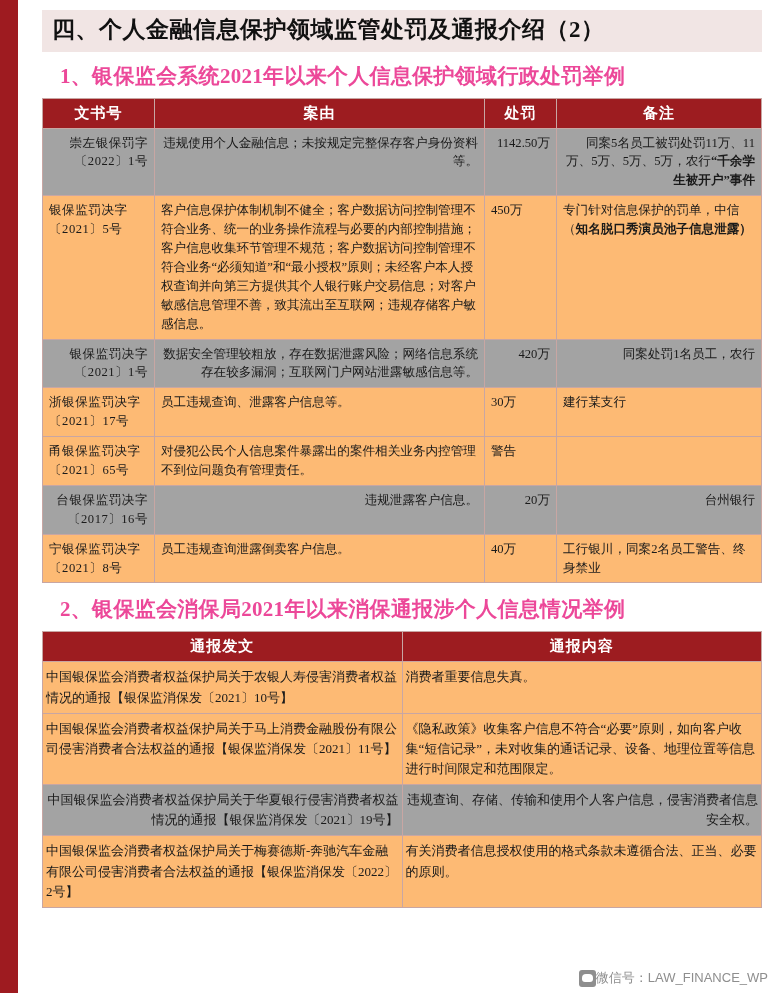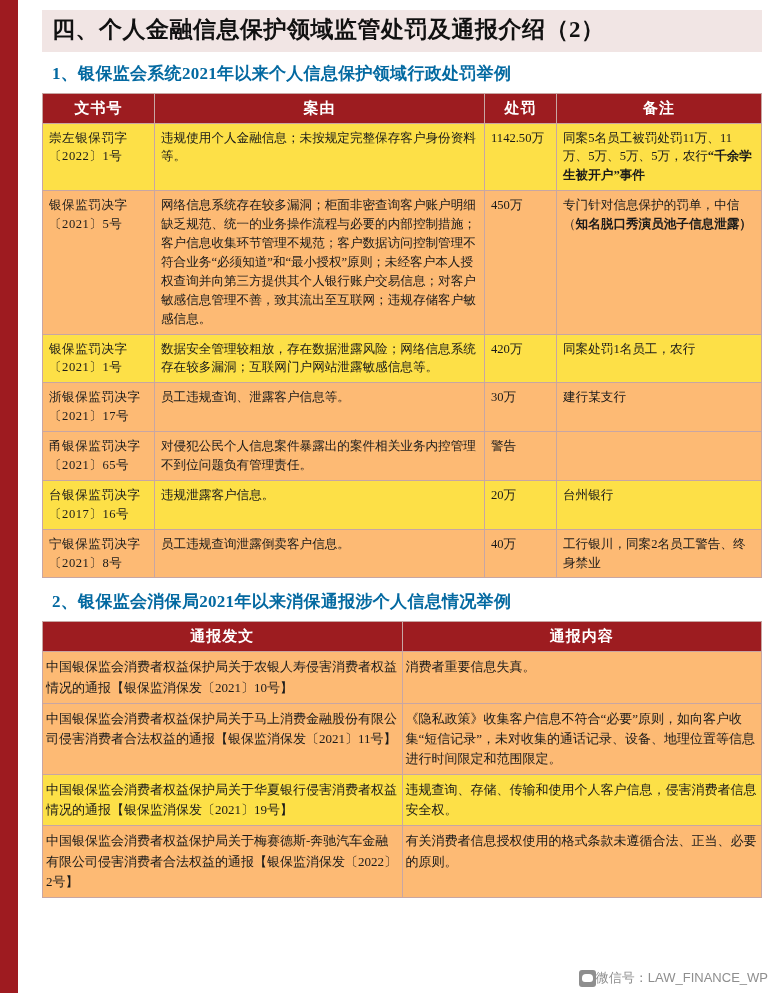--- a/index.html
+++ b/index.html
@@ -46,24 +46,24 @@
     margin-bottom: 10px;
   }
   .title-bar .title {
     font-size: 23px;
     font-weight: bold;
     color: #111111;
     letter-spacing: 0.5px;
     line-height: 1.2;
   }
   .section-head {
-    color: #0369a1;
-    font-size: 17px;
-    font-weight: bold;
-    margin: 4px 0 8px 10px;
+    color: #ec4899;
+    font-size: 21px;
+    font-weight: bold;
+    margin: 4px 0 8px 18px;
     letter-spacing: 0.3px;
   }
   table {
     border-collapse: collapse;
     width: 100%;
     table-layout: fixed;
   }
   table.t1 th, table.t1 td,
   table.t2 th, table.t2 td {
     border: 1px solid #c8a6a3;
@@ -83,21 +83,22 @@
     font-size: 12.6px;
     line-height: 1.5;
     padding: 5px 6px;
   }
   table.t2 td {
     font-size: 13px;
     line-height: 1.55;
     padding: 5px 3px;
   }
   .row-shade td {
-    background: #fde047;
+    background: #a3a3a3;
+    text-align: right;
   }
   .row-plain td {
     background: #fdba74;
   }
   .cell-doc {
     letter-spacing: 0.5px;
   }
   .bold-note {
     font-weight: bold;
   }
@@ -162,21 +163,21 @@
     </thead>
     <tbody>
       <tr class="row-shade">
         <td class="cell-doc">崇左银保罚字〔2022〕1号</td>
         <td>违规使用个人金融信息；未按规定完整保存客户身份资料等。</td>
         <td>1142.50万</td>
         <td><span>同案5名员工被罚处罚11万、11万、5万、5万、5万，农行</span><span class="bold-note">“千余学生被开户”事件</span></td>
       </tr>
       <tr class="row-plain">
         <td class="cell-doc">银保监罚决字〔2021〕5号</td>
-        <td>网络信息系统存在较多漏洞；柜面非密查询客户账户明细缺乏规范、统一的业务操作流程与必要的内部控制措施；客户信息收集环节管理不规范；客户数据访问控制管理不符合业务“必须知道”和“最小授权”原则；未经客户本人授权查询并向第三方提供其个人银行账户交易信息；对客户敏感信息管理不善，致其流出至互联网；违规存储客户敏感信息。</td>
+        <td>客户信息保护体制机制不健全；客户数据访问控制管理不符合业务、统一的业务操作流程与必要的内部控制措施；客户信息收集环节管理不规范；客户数据访问控制管理不符合业务“必须知道”和“最小授权”原则；未经客户本人授权查询并向第三方提供其个人银行账户交易信息；对客户敏感信息管理不善，致其流出至互联网；违规存储客户敏感信息。</td>
         <td>450万</td>
         <td><span>专门针对信息保护的罚单，中信（</span><span class="bold-note">知名脱口秀演员池子信息泄露）</span></td>
       </tr>
       <tr class="row-shade">
         <td class="cell-doc">银保监罚决字〔2021〕1号</td>
         <td>数据安全管理较粗放，存在数据泄露风险；网络信息系统存在较多漏洞；互联网门户网站泄露敏感信息等。</td>
         <td>420万</td>
         <td>同案处罚1名员工，农行</td>
       </tr>
       <tr class="row-plain">

